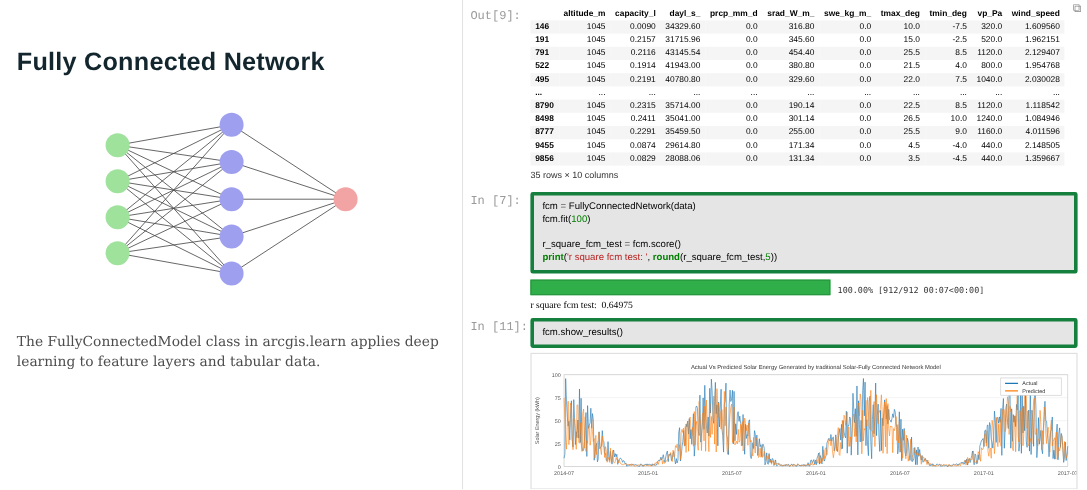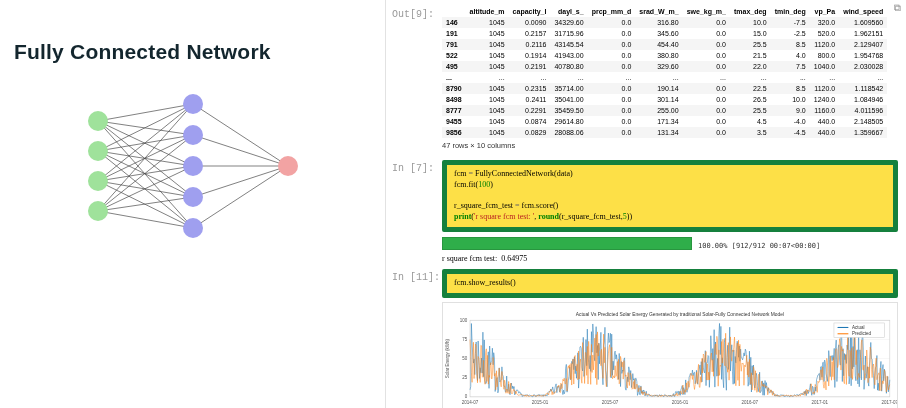--- a/index.html
+++ b/index.html
@@ -17,22 +17,22 @@
           font-family:Liberation Mono, monospace;font-size:10px;color:#9a9a9a;padding-top:3px;white-space:nowrap;}
   .cell-body{flex:1;min-width:0;}
   
   table.df{border-collapse:collapse;font-size:7px;color:#000;}
   table.df th{font-weight:bold;text-align:right;padding:2px 4px;border:none;white-space:nowrap;}
   table.df td{text-align:right;padding:2px 4px;border:none;white-space:nowrap;}
   table.df th.idx{text-align:left;}
   table.df tbody tr:nth-child(odd){background:#f5f5f5;}
   .shape{font-size:7.5px;color:#333;margin:3px 0 6px 0;}
   
-  .input-box{background:#fde047;border:5px solid #15803d;border-radius:2px;padding:4px 7px;
-             font-family:Liberation Serif, serif;font-size:8px;line-height:1.35;white-space:pre;flex:1;color:#000;}
+  .input-box{background:#e5e5e5;border:3px solid #15803d;border-radius:2px;padding:4px 7px;
+             font-family:Liberation Sans, sans-serif;font-size:8px;line-height:1.35;white-space:pre;flex:1;color:#000;}
   .tk-p{color:#000;} .tk-o{color:#666;} .tk-k{color:#008000;font-weight:bold;}
   .tk-s{color:#ba2121;} .tk-num{color:#008000;}
   
   .progress-row{display:flex;align-items:flex-end;gap:6px;margin:1px 0 4px 0;}
   .pbar{width:248px;height:11px;background:#2fae4a;border:1px solid #28963f;flex:none;}
   .ptext{font-family:"DejaVu Sans Mono",monospace;font-size:7px;color:#333;white-space:nowrap;}
   .out-text{font-family:Liberation Serif, serif;font-size:8px;color:#000;white-space:pre;margin:0 0 2px 0;}
   
   svg{font-family:"Liberation Sans",sans-serif;}
   .chart-wrap{border:1px solid #e0e0e0;background:#fff;display:block;}
@@ -74,20 +74,21 @@
         <circle cx="45" cy="71" r="10" fill="#9FE29B"></circle>
         <circle cx="45" cy="101" r="10" fill="#9FE29B"></circle>
         <circle cx="45" cy="131" r="10" fill="#9FE29B"></circle>
         <circle cx="140" cy="24" r="10" fill="#9F9FEF"></circle>
         <circle cx="140" cy="55" r="10" fill="#9F9FEF"></circle>
         <circle cx="140" cy="86" r="10" fill="#9F9FEF"></circle>
         <circle cx="140" cy="117" r="10" fill="#9F9FEF"></circle>
         <circle cx="140" cy="148" r="10" fill="#9F9FEF"></circle>
         <circle cx="235" cy="86" r="10" fill="#F2A3A3"></circle>
       </svg>
+    <p class="desc">The FullyConnectedModel class in arcgis.learn applies deep learning to feature layers and tabular data.</p>
   </div>
 
   <div class="right">
     <div class="popout">⧉</div>
 
     <div class="cell">
       <div class="prompt">Out[9]:</div>
       <div class="cell-body">
         <table class="df">
             <thead>
@@ -244,21 +245,21 @@
                 <td>0.0</td>
                 <td>131.34</td>
                 <td>0.0</td>
                 <td>3.5</td>
                 <td>-4.5</td>
                 <td>440.0</td>
                 <td>1.359667</td>
               </tr>
             </tbody>
           </table>
-        <div class="shape">47 rows × 10 columns</div>
+        <div class="shape">35 rows × 10 columns</div>
       </div>
     </div>
 
     <div class="cell">
       <div class="prompt">In [7]:</div>
       <div class="input-box"><span class="tk-p">fcm </span><span class="tk-o">=</span><span class="tk-p"> FullyConnectedNetwork(data)</span>
 <span class="tk-p">fcm.fit(</span><span class="tk-num">100</span><span class="tk-p">)</span>
 <span class="tk-p"></span>
 <span class="tk-p">r_square_fcm_test </span><span class="tk-o">=</span><span class="tk-p"> fcm.score()</span>
 <span class="tk-k">print</span><span class="tk-p">(</span><span class="tk-s">'r square fcm test: '</span><span class="tk-p">, </span><span class="tk-k">round</span><span class="tk-p">(r_square_fcm_test,</span><span class="tk-num">5</span><span class="tk-p">))</span></div>

